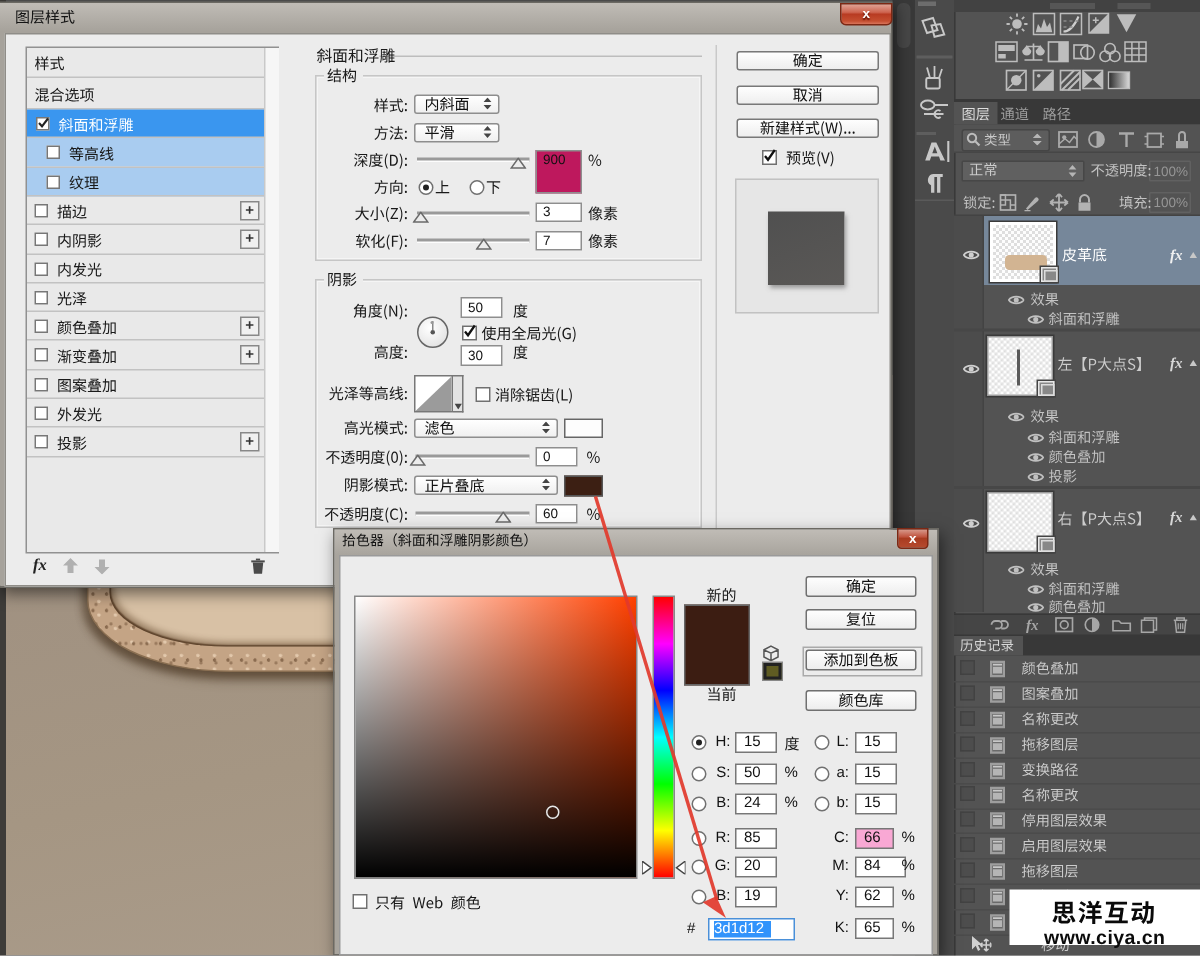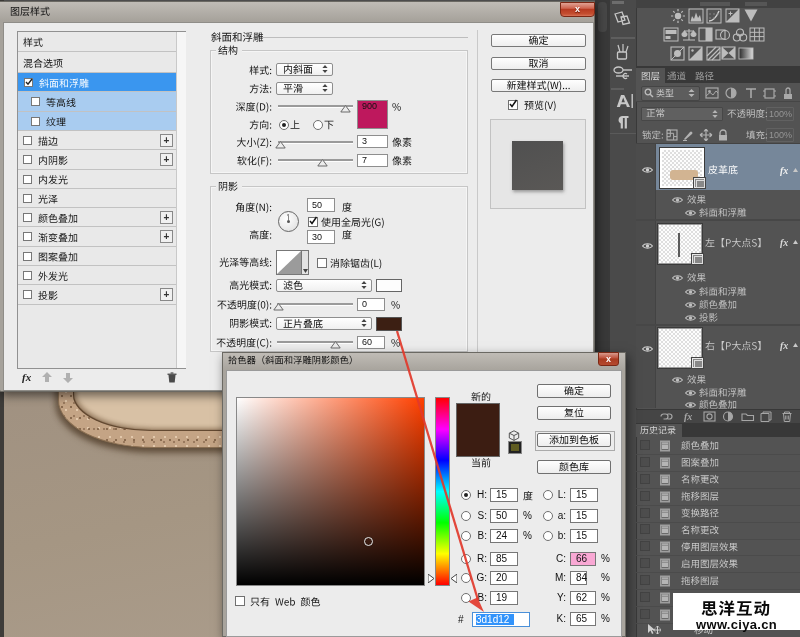--- a/index.html
+++ b/index.html
@@ -555,21 +555,21 @@
 <div style="position:absolute;left:543px;top:511px;width:10px;height:10px;background:#fff;border:1px solid #707070;border-radius:50%;box-sizing:border-box"></div>
 <div style="position:absolute;left:546px;top:510px;width:20px;height:11px;font:10px 'Liberation Sans';color:#111;text-align:right">a:</div>
 <div style="position:absolute;left:570px;top:509px;width:28px;height:14px;background:#fff;border:1px solid #777;box-sizing:border-box;font:10px/12px 'Liberation Sans';color:#111;padding-left:5px">15</div>
 <div style="position:absolute;left:543px;top:531px;width:10px;height:10px;background:#fff;border:1px solid #707070;border-radius:50%;box-sizing:border-box"></div>
 <div style="position:absolute;left:546px;top:530px;width:20px;height:11px;font:10px 'Liberation Sans';color:#111;text-align:right">b:</div>
 <div style="position:absolute;left:570px;top:529px;width:28px;height:14px;background:#fff;border:1px solid #777;box-sizing:border-box;font:10px/12px 'Liberation Sans';color:#111;padding-left:5px">15</div>
 <div style="position:absolute;left:546px;top:553px;width:20px;height:11px;font:10px 'Liberation Sans';color:#111;text-align:right">C:</div>
 <div style="position:absolute;left:570px;top:552px;width:26px;height:14px;background:#f9a8d4;border:1px solid #777;box-sizing:border-box;font:10px/12px 'Liberation Sans';color:#111;padding-left:5px">66</div>
 <div style="position:absolute;left:601px;top:553px;width:12px;height:11px;font:10px 'Liberation Sans';color:#111">%</div>
 <div style="position:absolute;left:546px;top:572px;width:20px;height:11px;font:10px 'Liberation Sans';color:#111;text-align:right">M:</div>
-<div style="position:absolute;left:570px;top:571px;width:17px;height:14px;background:#fff;border:1px solid #777;box-sizing:border-box;font:10px/12px 'Liberation Sans';color:#111;padding-left:5px">84</div>
+<div style="position:absolute;left:570px;top:571px;width:34px;height:14px;background:#fff;border:1px solid #777;box-sizing:border-box;font:10px/12px 'Liberation Sans';color:#111;padding-left:5px">84</div>
 <div style="position:absolute;left:601px;top:572px;width:12px;height:11px;font:10px 'Liberation Sans';color:#111">%</div>
 <div style="position:absolute;left:546px;top:592px;width:20px;height:11px;font:10px 'Liberation Sans';color:#111;text-align:right">Y:</div>
 <div style="position:absolute;left:570px;top:591px;width:26px;height:14px;background:#fff;border:1px solid #777;box-sizing:border-box;font:10px/12px 'Liberation Sans';color:#111;padding-left:5px">62</div>
 <div style="position:absolute;left:601px;top:592px;width:12px;height:11px;font:10px 'Liberation Sans';color:#111">%</div>
 <div style="position:absolute;left:546px;top:613px;width:20px;height:11px;font:10px 'Liberation Sans';color:#111;text-align:right">K:</div>
 <div style="position:absolute;left:570px;top:612px;width:26px;height:14px;background:#fff;border:1px solid #777;box-sizing:border-box;font:10px/12px 'Liberation Sans';color:#111;padding-left:5px">65</div>
 <div style="position:absolute;left:601px;top:613px;width:12px;height:11px;font:10px 'Liberation Sans';color:#111">%</div>
 <div style="position:absolute;left:458px;top:614px;width:10px;height:12px;font:10px 'Liberation Sans';color:#111">#</div>
 <div style="position:absolute;left:472px;top:612px;width:58px;height:15px;background:#fff;border:1px solid #4a90d9;box-sizing:border-box"></div>
 <div style="position:absolute;left:476px;top:614px;width:38px;height:11px;background:#3193fb;font:10px/11px 'Liberation Sans';color:#fff">3d1d12</div>

